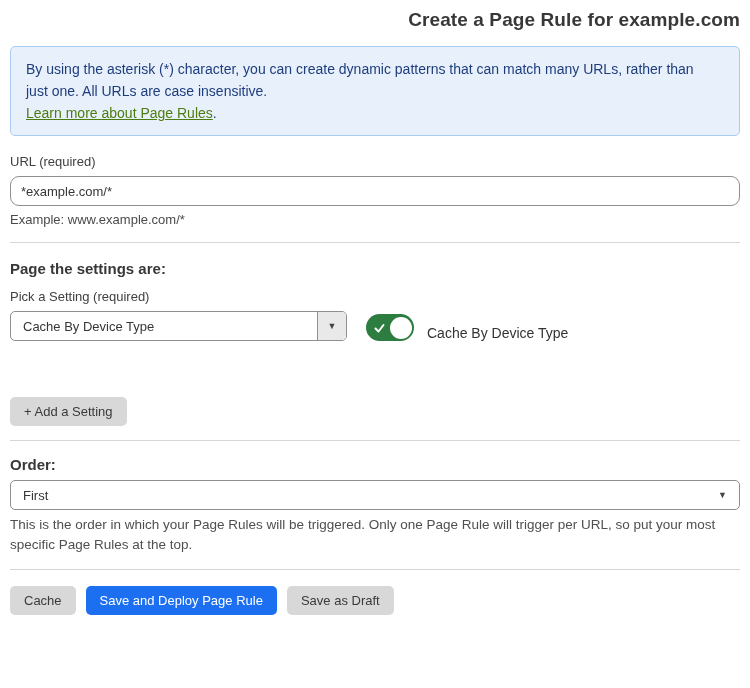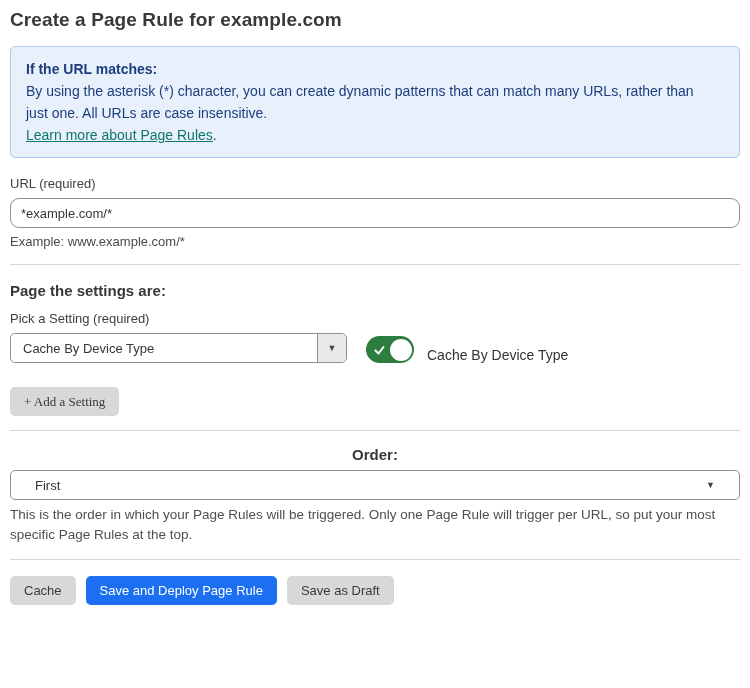--- a/index.html
+++ b/index.html
@@ -6,40 +6,40 @@
   html, body { width: 750px; height: 688px; overflow: hidden; }
   body {
     font-family: "Liberation Sans", sans-serif;
     background: #ffffff;
     color: #363636;
   }
   .container { padding: 8px 10px 24px 10px; width: 750px; }
 
   h1.page-title {
     font-size: 19px; line-height: 24px; font-weight: bold;
-    color: #383838; margin-bottom: 14px; letter-spacing: 0.1px;
+    color: #383838; margin-bottom: 14px; letter-spacing: 0.1px; text-align: right;
   }
 
   .info-box {
     background: #e8f1fb;
     border: 1px solid #a9cbee;
     border-radius: 5px;
     padding: 11px 15px;
     margin-bottom: 18px;
   }
   .info-heading {
     color: #1e3d7d; font-weight: bold; font-size: 14px; line-height: 22px;
   }
   .info-body {
     color: #1e3d7d; font-size: 14px; line-height: 22px;
     max-width: 680px;
   }
   .info-link-line { font-size: 14px; line-height: 22px; color: #1e3d7d; }
   .info-link {
-    color: #0f766e; text-decoration: underline; cursor: pointer;
+    color: #4d7c0f; text-decoration: underline; cursor: pointer;
   }
 
   .field-label {
     display: block; font-size: 13px; line-height: 16px; color: #404040;
     margin-top: 18px;
   }
   .text-input {
     display: block; width: 100%; height: 30px; margin-top: 6px;
     border: 1px solid #8f8f8f; border-radius: 9px;
     padding: 0 10px; font-size: 13px; color: #363636;
@@ -51,21 +51,21 @@
   }
 
   hr.divider {
     border: none; border-top: 1px solid #d6d6d6; margin-top: 14px;
   }
 
   h2.section-heading {
     font-size: 15px; line-height: 19px; font-weight: bold; color: #383838;
     margin-top: 16px;
   }
-  h2.order-heading { margin-top: 14px; text-align: center; }
+  h2.order-heading { margin-top: 14px; }
 
   .setting-row { display: flex; align-items: flex-end; margin-top: 6px; }
   .select-custom {
     display: flex; align-items: stretch; width: 337px; height: 30px;
     border: 1px solid #8f8f8f; border-radius: 5px; background: #ffffff;
     cursor: pointer; overflow: hidden;
   }
   .select-custom .select-value {
     flex: 1; display: flex; align-items: center; padding-left: 12px;
     font-size: 13px; color: #363636;
@@ -90,48 +90,47 @@
   .toggle-label { margin-left: 13px; font-size: 14px; color: #333333; }
 
   .btn {
     display: inline-block; height: 29px; padding: 0 14px;
     border: none; border-radius: 5px; font-size: 13px;
     font-family: "Liberation Sans", sans-serif; cursor: pointer;
     line-height: 29px;
   }
   .btn-gray { background: #d8d8d8; color: #3a3a3a; }
   .btn-blue { background: #1b6ff0; color: #ffffff; }
-  .add-setting-btn { margin-top: 24px; font-family: Liberation Serif, serif; }
+  .add-setting-btn { margin-top: 56px; }
   .divider-after-add { margin-top: 21px; }
 
   .select-full {
     display: flex; align-items: center; justify-content: space-between;
     width: 100%; height: 30px; margin-top: 6px;
     border: 1px solid #8f8f8f; border-radius: 5px; background: #ffffff;
-    padding: 0 24px; cursor: pointer;
+    padding: 0 12px; cursor: pointer;
   }
   .select-full .select-value { font-size: 13px; color: #363636; }
 
   .order-helper {
     font-size: 13.5px; line-height: 20px; color: #4f4f4f; margin-top: 5px;
     max-width: 724px;
   }
   .divider-footer { margin-top: 15px; }
 
   .footer-row { display: flex; gap: 10px; margin-top: 16px; }
 </style>
 </head>
 <body>
 
 <div class="container">
 
   <h1 class="page-title">Create a Page Rule for example.com</h1>
 
   <div class="info-box">
-    <div class="info-heading">If the URL matches:</div>
     <div class="info-body">By using the asterisk (*) character, you can create dynamic patterns that can match many URLs, rather than just one. All URLs are case insensitive.</div>
     <div class="info-link-line"><a href="#" class="info-link">Learn more about Page Rules</a><span>.</span></div>
   </div>
 
   <label class="field-label" style="margin-top:0;">URL (required)</label>
   <input class="text-input" type="text" value="*example.com/*" style="">
   <div class="helper">Example: www.example.com/*</div>
 
   <hr class="divider">
 

